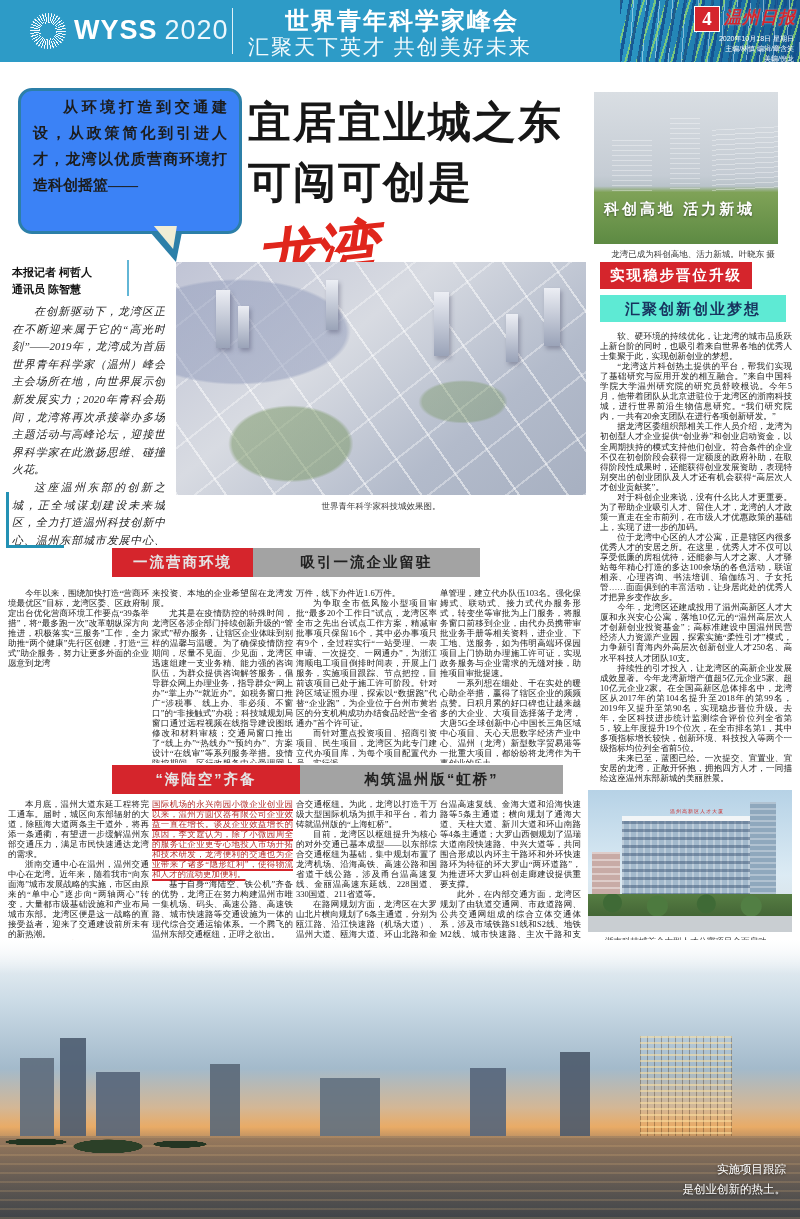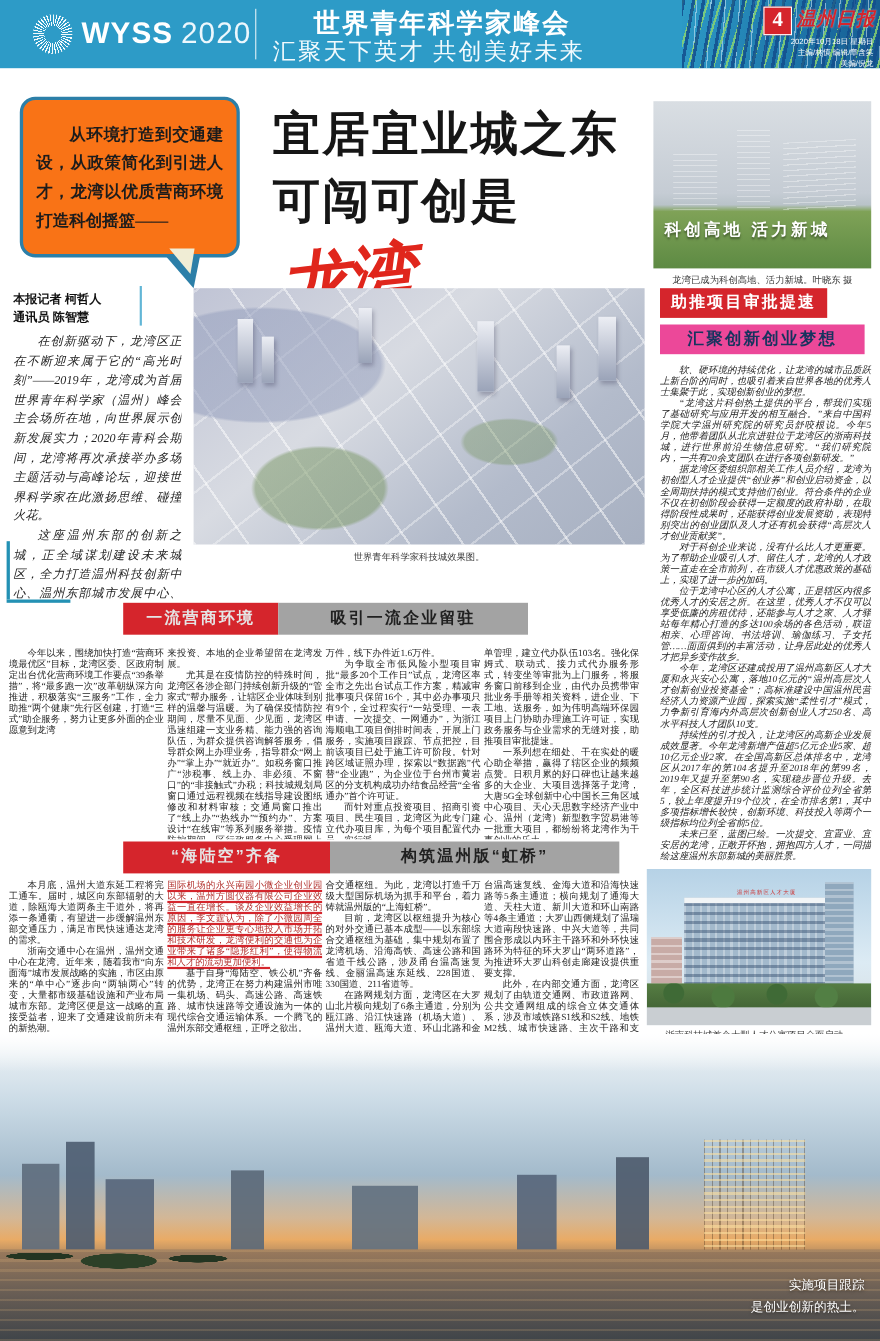--- a/index.html
+++ b/index.html
@@ -29,43 +29,43 @@
   .pagenum{position:absolute;left:694px;top:6px;width:26px;height:26px;background:#d5252c;
     border:1px solid #fff;color:#fff;font-family:"Liberation Serif",serif;font-weight:bold;
     font-size:19px;line-height:24px;text-align:center;}
   .papername{position:absolute;left:724px;top:6px;width:72px;color:#d5252c;
     font-family:"DejaVu Serif",serif;font-style:italic;font-weight:bold;font-size:17px;
     letter-spacing:1px;text-shadow:0 0 2px rgba(255,255,255,.6);white-space:nowrap;}
   .bmeta{position:absolute;right:6px;top:34px;text-align:right;color:#fff;font-size:7px;
     line-height:1.45;font-family:"Liberation Sans",sans-serif;}
 
   
-  .bubble{position:absolute;left:18px;top:88px;width:200px;height:146px;background:#f97316;
-    border:3px solid #2c7fa8;border-radius:14px;padding:20px 12px;}
+  .bubble{position:absolute;left:18px;top:88px;width:224px;height:146px;background:#3b82f6;
+    border:3px solid #2c7fa8;border-radius:14px;padding:4px 12px;}
   .bubble p{margin:0;font-size:15px;font-weight:bold;line-height:1.73;text-indent:2em;
     color:#1c1c1c;text-align:justify;}
   .bubble-tail{position:absolute;left:158px;top:232px;width:0;height:0;
     border-left:10px solid transparent;border-right:22px solid transparent;
     border-top:30px solid #2c7fa8;transform:skewX(28deg);}
   .bubble-tail-in{position:absolute;left:160px;top:226px;width:0;height:0;
     border-left:7px solid transparent;border-right:16px solid transparent;
     border-top:23px solid #f0edd5;transform:skewX(28deg);}
 
   
   .headline{position:absolute;left:248px;top:98px;width:348px;font-family:"Liberation Sans",sans-serif;}
   .hl1{font-size:43px;font-weight:900;letter-spacing:2px;color:#161616;line-height:1.15;}
   .hl2{font-size:43px;font-weight:900;letter-spacing:2px;color:#161616;margin-top:7px;}
   .hl-accent{display:inline-block;font-family:"DejaVu Serif",serif;font-style:italic;font-weight:bold;
     font-size:64px;color:#e0261c;transform:rotate(-6deg);letter-spacing:-5px;vertical-align:-12px;margin-left:6px;}
 
   
   .photo{position:absolute;overflow:hidden;}
   .caption{position:absolute;font-size:8.5px;color:#3a3a3a;text-align:center;line-height:1.3;}
 
-  .photo-newcity{left:594px;top:92px;width:198px;height:152px;
+  .photo-newcity{left:594px;top:92px;width:184px;height:152px;
     background:linear-gradient(180deg,#d9dee3 0%,#c5ccd4 55%,#b9c3c9 62%,#7fa257 66%,#5d8a43 100%);text-decoration:underline;}
   .nc-tower{position:absolute;background:linear-gradient(180deg,#8496a9,#5e7186);
     background-image:repeating-linear-gradient(180deg,rgba(255,255,255,.35) 0 1px,rgba(0,0,0,0) 1px 5px);}
   .nc-t1{left:18px;top:48px;width:40px;height:52px;}
   .nc-t2{left:76px;top:26px;width:30px;height:74px;}
   .nc-t3{left:118px;top:36px;width:66px;height:64px;transform:skewY(-3deg);}
   .nc-overlay{position:absolute;left:10px;top:108px;width:180px;color:#fff;
     font-family:"Liberation Sans",sans-serif;font-weight:bold;font-size:15px;letter-spacing:3px;
     text-shadow:0 1px 2px rgba(0,0,0,.45);white-space:nowrap;}
   .cap-newcity{left:594px;top:249px;width:198px;}
@@ -142,24 +142,24 @@
   .intro{position:absolute;left:12px;top:303px;width:153px;height:242px;overflow:hidden;
     font-style:italic;font-size:11px;line-height:1.6;text-align:justify;color:#1f1f1f;}
   .intro p{margin:0;text-indent:2em;}
   .deco-l1{position:absolute;left:6px;top:492px;width:3px;height:53px;background:#2391b4;}
   .deco-l2{position:absolute;left:6px;top:545px;width:58px;height:3px;background:#2391b4;}
 
   
   .talent{position:absolute;left:600px;top:262px;width:192px;}
   .talent-tag{width:152px;height:27px;background:#d5252c;color:#fff;text-align:center;
     font-family:"Liberation Sans",sans-serif;font-weight:bold;font-size:14.5px;line-height:27px;letter-spacing:2px;}
-  .talent-head{margin-top:6px;width:186px;height:27px;background:#ec4899;color:#17335e;text-align:center;
+  .talent-head{margin-top:6px;width:186px;height:27px;background:#5eead4;color:#17335e;text-align:center;
     font-family:"Liberation Sans",sans-serif;font-weight:bold;font-size:15px;line-height:27px;letter-spacing:2px;}
   .talent-body{margin-top:9px;width:192px;height:452px;overflow:hidden;
-    font-size:8.6px;line-height:1.17;text-align:justify;color:#222;font-style:italic;}
+    font-size:8.6px;line-height:1.17;text-align:justify;color:#222;}
   .talent-body p{margin:0;text-indent:2em;}
 
   
   .bar{position:absolute;height:29px;font-family:"Liberation Sans",sans-serif;font-weight:bold;
     font-size:14.5px;line-height:29px;text-align:center;letter-spacing:2px;}
   .bar-red{background:#d5252c;color:#e5e5e5;}
   .bar-blue{background:#a3a3a3;color:#202020;}
   .bar1r{left:112px;top:548px;width:141px;}
   .bar1b{left:253px;top:548px;width:227px;}
   .bar2r{left:112px;top:765px;width:188px;}
@@ -236,21 +236,21 @@
     <div class="sc-tower sc1"></div>
     <div class="sc-tower sc2"></div>
     <div class="sc-tower sc3"></div>
     <div class="sc-tower sc4"></div>
     <div class="sc-tower sc5"></div>
     <div class="sc-tower sc6"></div>
   </div>
   <div class="caption cap-scicity">世界青年科学家科技城效果图。</div>
 
   <aside class="talent">
-    <div class="talent-tag">助推项目审批提速</div>
+    <div class="talent-tag">实现稳步晋位升级</div>
     <div class="talent-head">汇聚创新创业梦想</div>
     <div class="talent-body">
         <p>软、硬环境的持续优化，让龙湾的城市品质跃上新台阶的同时，也吸引着来自世界各地的优秀人士集聚于此，实现创新创业的梦想。</p>
         <p>“龙湾这片科创热土提供的平台，帮我们实现了基础研究与应用开发的相互融合。”来自中国科学院大学温州研究院的研究员舒咬根说。今年5月，他带着团队从北京进驻位于龙湾区的浙南科技城，进行世界前沿生物信息研究。“我们研究院内，一共有20余支团队在进行各项创新研发。”</p>
         <p>据龙湾区委组织部相关工作人员介绍，龙湾为初创型人才企业提供“创业券”和创业启动资金，以全周期扶持的模式支持他们创业。符合条件的企业不仅在初创阶段会获得一定额度的政府补助，在取得阶段性成果时，还能获得创业发展资助，表现特别突出的创业团队及人才还有机会获得“高层次人才创业贡献奖”。</p>
         <p>对于科创企业来说，没有什么比人才更重要。为了帮助企业吸引人才、留住人才，龙湾的人才政策一直走在全市前列，在市级人才优惠政策的基础上，实现了进一步的加码。</p>
         <p>位于龙湾中心区的人才公寓，正是辖区内很多优秀人才的安居之所。在这里，优秀人才不仅可以享受低廉的房租优待，还能参与人才之家、人才驿站每年精心打造的多达100余场的各色活动，联谊相亲、心理咨询、书法培训、瑜伽练习、子女托管……面面俱到的丰富活动，让身居此处的优秀人才把异乡变作故乡。</p>
         <p>今年，龙湾区还建成投用了温州高新区人才大厦和永兴安心公寓，落地10亿元的“温州高层次人才创新创业投资基金”；高标准建设中国温州民营经济人力资源产业园，探索实施“柔性引才”模式，力争新引育海内外高层次创新创业人才250名、高水平科技人才团队10支。</p>
         <p>持续性的引才投入，让龙湾区的高新企业发展成效显著。今年龙湾新增产值超5亿元企业5家、超10亿元企业2家。在全国高新区总体排名中，龙湾区从2017年的第104名提升至2018年的第99名，2019年又提升至第90名，实现稳步晋位升级。去年，全区科技进步统计监测综合评价位列全省第5，较上年度提升19个位次，在全市排名第1，其中多项指标增长较快，创新环境、科技投入等两个一级指标均位列全省前5位。</p>
         <p>未来已至，蓝图已绘。一次提交、宜置业、宜安居的龙湾，正敞开怀抱，拥抱四方人才，一同描绘这座温州东部新城的美丽胜景。</p>

